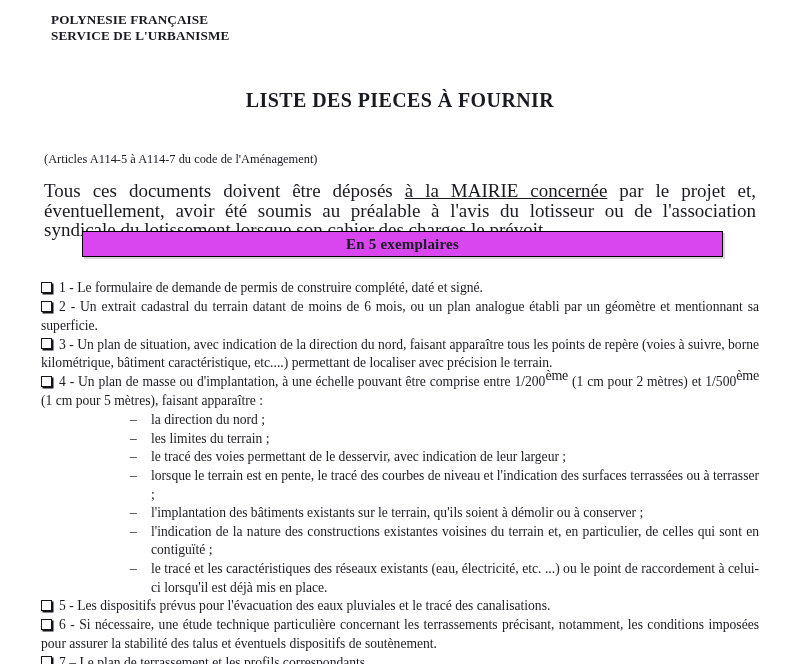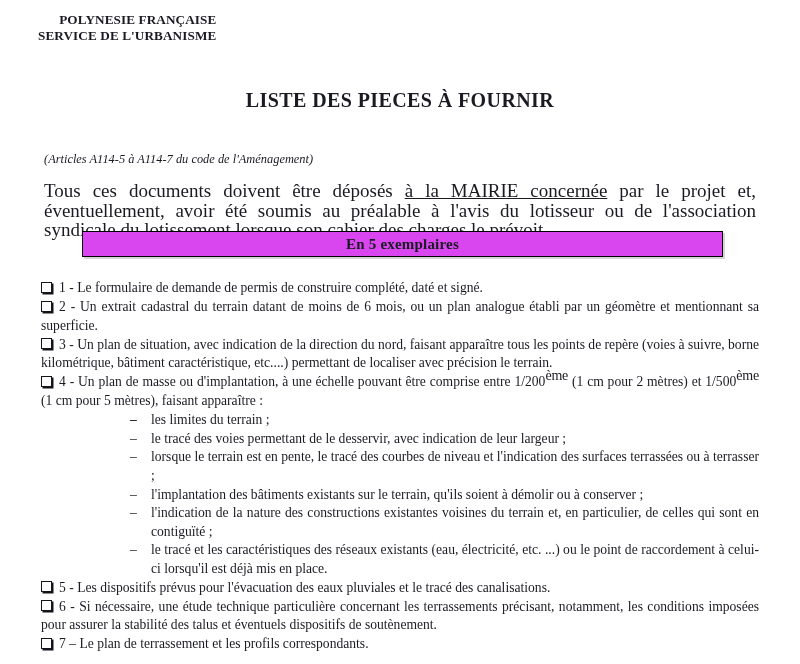--- a/index.html
+++ b/index.html
@@ -21,27 +21,26 @@
     position: relative;
     width: 800px;
     height: 664px;
     box-sizing: border-box;
     padding: 0;
   }
 
   
   .org-header {
     position: absolute;
-    left: 38px;
+    left: 51px;
     top: 12px;
     font-weight: bold;
     font-size: 13.2px;
     line-height: 16px;
     letter-spacing: 0.1px;
-    text-align: right;
   }
   .org-header div { white-space: nowrap; }
 
   
   .title-block {
     position: absolute;
     left: 0;
     top: 88px;
     width: 800px;
     text-align: center;
@@ -61,21 +60,20 @@
   
   .intro {
     position: absolute;
     left: 44px;
     top: 151px;
     width: 712px;
   }
   .intro-ref {
     font-size: 12.4px;
     line-height: 16px;
-    font-style: italic;
   }
   .intro-text {
     font-size: 19px;
     line-height: 19.5px;
     text-align: justify;
     margin-top: 14px;
   }
   .u { text-decoration: underline; }
 
   
@@ -192,20 +190,21 @@
       <span class="cb"></span><span class="item-text"><span>3</span> <span>-</span> <span>Un plan de situation, avec indication de la direction du nord, faisant apparaître tous les points de repère (voies à suivre, borne kilométrique, bâtiment caractéristique, etc....) permettant de localiser avec précision le terrain.</span></span>
     </div>
 
     <div class="item">
       <span class="cb"></span><span class="item-text"><span>4</span> <span>-</span> <span>Un plan de masse ou d'implantation, à une échelle pouvant être comprise entre 1/200</span><sup class="eme">ème</sup><span> (1 cm pour 2 mètres) et 1/500</span><sup class="eme">ème</sup><span> (1 cm pour 5 mètres), faisant apparaître :</span></span>
     </div>
 
     <div class="subs">
       <div class="sub">
         <span class="dash">–</span>
+        <span class="sub-text">la direction du nord ;</span>
       </div>
       <div class="sub">
         <span class="dash">–</span>
         <span class="sub-text">les limites du terrain ;</span>
       </div>
       <div class="sub">
         <span class="dash">–</span>
         <span class="sub-text">le tracé des voies permettant de le desservir, avec indication de leur largeur ;</span>
       </div>
       <div class="sub" style="padding-left:110px;">

